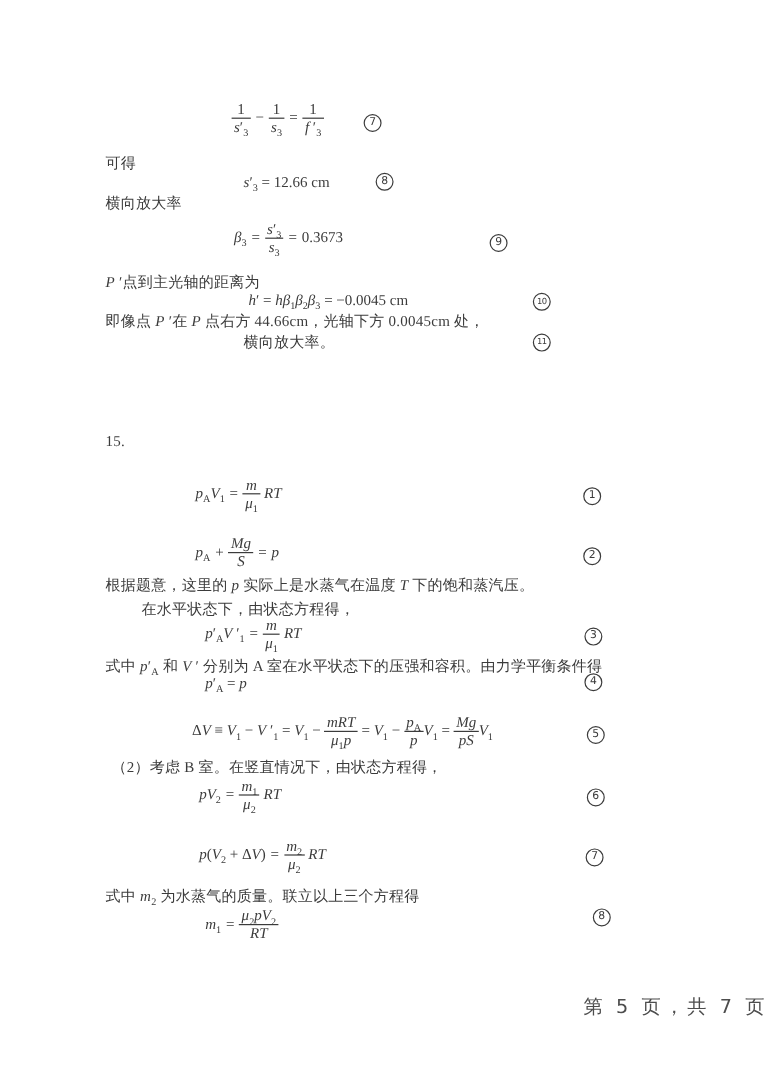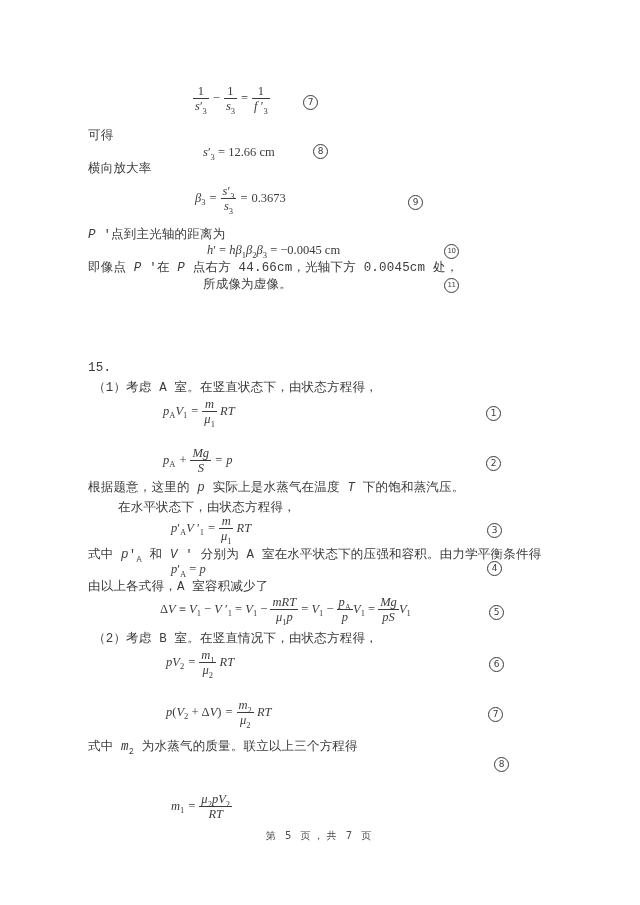--- a/index.html
+++ b/index.html
@@ -5,21 +5,20 @@
   html,body{margin:0;padding:0;background:#ffffff;}
   .page{
     position:relative;width:640px;height:905px;background:#ffffff;
     color:#3b3b3b;
     font-family:"Liberation Serif","DejaVu Serif",serif;
     overflow:hidden;
   }
   .line{
     position:absolute;font-size:12.5px;line-height:15px;white-space:nowrap;
     letter-spacing:0.2px;
-    font-family:Liberation Mono, monospace;
   }
   .grading{
     position:absolute;width:470px;font-size:12.5px;line-height:21px;
     white-space:normal;letter-spacing:0.2px;
   }
   .eq{
     position:absolute;font-size:12.5px;white-space:nowrap;
     font-family:"Liberation Serif","DejaVu Serif",serif;
   }
   .eq i, .line i{font-style:italic;}
@@ -36,22 +35,22 @@
   }
   .eqnum.w{font-size:7px;letter-spacing:-0.5px;}
   .c{
     display:inline-block;box-sizing:border-box;width:13px;height:13px;
     border:1px solid #3b3b3b;border-radius:50%;
     font-size:8.5px;line-height:11px;text-align:center;vertical-align:-2px;
     font-family:"DejaVu Sans",sans-serif;margin:0 1px;
   }
   .c.w{font-size:6.5px;letter-spacing:-0.5px;}
   .footer{
-    position:absolute;left:0;top:829px;width:100%;text-align:center;
-    font-size:10px;letter-spacing:3px;color:#4d4d4d;
+    position:absolute;left:0;top:829px;width:100%;text-align:right;
+    font-size:16px;letter-spacing:3px;color:#4d4d4d;
     font-family:"DejaVu Sans","Liberation Sans",sans-serif;
   }
   b{font-weight:bold;}
 </style>
 </head>
 <body>
 
 <div class="page">
 
   <div class="eq" style="left:193px;top:84px"><span class="frac"><span class="n">1</span><span class="d"><i>s</i>′<sub>3</sub></span></span><span class="op">−</span><span class="frac"><span class="n">1</span><span class="d"><i>s</i><sub>3</sub></span></span><span class="op">=</span><span class="frac"><span class="n">1</span><span class="d"><i>f</i> ′<sub>3</sub></span></span></div>
@@ -67,59 +66,57 @@
   <div class="eq" style="left:195px;top:184px"><i>β</i><sub>3</sub><span class="op">=</span><span class="frac"><span class="n"><i>s</i>′<sub>3</sub></span><span class="d"><i>s</i><sub>3</sub></span></span><span class="op">=</span>0.3673</div>
   <span class="eqnum" style="left:408px;top:195px">9</span>
 
   <div class="line" style="left:88px;top:228px"><i>P</i> ′点到主光轴的距离为</div>
 
   <div class="eq" style="left:207px;top:243px"><i>h</i>′ = <i>h</i><i>β</i><sub>1</sub><i>β</i><sub>2</sub><i>β</i><sub>3</sub> = −0.0045 cm</div>
   <span class="eqnum w" style="left:444px;top:244px">10</span>
 
   <div class="line" style="left:88px;top:261px">即像点 <i>P</i> ′在 <i>P</i> 点右方 44.66cm，光轴下方 0.0045cm 处，</div>
 
-  <div class="line" style="left:203px;top:278px">所成像为虚像。</div>
+  <div class="line" style="left:203px;top:278px">横向放大率。</div>
   <span class="eqnum w" style="left:444px;top:278px">11</span>
 
 
   <div class="line" style="left:88px;top:361px">15.</div>
-  <div class="line" style="left:93px;top:381px">（1）考虑 A 室。在竖直状态下，由状态方程得，</div>
 
   <div class="eq" style="left:163px;top:397px"><i>p</i><sub>A</sub><i>V</i><sub>1</sub><span class="op">=</span><span class="frac"><span class="n"><i>m</i></span><span class="d"><i>μ</i><sub>1</sub></span></span> <i>RT</i></div>
   <span class="eqnum" style="left:486px;top:406px">1</span>
 
 
   <div class="eq" style="left:163px;top:446px"><i>p</i><sub>A</sub><span class="op">+</span><span class="frac"><span class="n"><i>Mg</i></span><span class="d"><i>S</i></span></span><span class="op">=</span><i>p</i></div>
   <span class="eqnum" style="left:486px;top:456px">2</span>
 
   <div class="line" style="left:88px;top:481px">根据题意，这里的 <i>p</i> 实际上是水蒸气在温度 <i>T</i> 下的饱和蒸汽压。</div>
   <div class="line" style="left:118px;top:501px">在水平状态下，由状态方程得，</div>
 
   <div class="eq" style="left:171px;top:514px"><i>p</i>′<sub>A</sub><i>V</i> ′<sub>1</sub><span class="op">=</span><span class="frac"><span class="n"><i>m</i></span><span class="d"><i>μ</i><sub>1</sub></span></span> <i>RT</i></div>
   <span class="eqnum" style="left:487px;top:523px">3</span>
 
   <div class="line" style="left:88px;top:548px">式中 <i>p</i>′<sub>A</sub> 和 <i>V</i> ′ 分别为 A 室在水平状态下的压强和容积。由力学平衡条件得</div>
 
   <div class="eq" style="left:171px;top:562px"><i>p</i>′<sub>A</sub> = <i>p</i></div>
   <span class="eqnum" style="left:487px;top:561px">4</span>
 
-  <div class="line" style="left:88px;top:580px">由以上各式得，A 室容积减少了</div>
 
   <div class="eq" style="left:160px;top:595px">Δ<i>V</i> ≡ <i>V</i><sub>1</sub> − <i>V</i> ′<sub>1</sub> = <i>V</i><sub>1</sub> − <span class="frac"><span class="n"><i>mRT</i></span><span class="d"><i>μ</i><sub>1</sub><i>p</i></span></span> = <i>V</i><sub>1</sub> − <span class="frac"><span class="n"><i>p</i><sub>A</sub></span><span class="d"><i>p</i></span></span><i>V</i><sub>1</sub> = <span class="frac"><span class="n"><i>Mg</i></span><span class="d"><i>pS</i></span></span><i>V</i><sub>1</sub></div>
   <span class="eqnum" style="left:489px;top:605px">5</span>
 
   <div class="line" style="left:93px;top:632px">（2）考虑 B 室。在竖直情况下，由状态方程得，</div>
 
   <div class="eq" style="left:166px;top:648px"><i>pV</i><sub>2</sub><span class="op">=</span><span class="frac"><span class="n"><i>m</i><sub>1</sub></span><span class="d"><i>μ</i><sub>2</sub></span></span> <i>RT</i></div>
   <span class="eqnum" style="left:489px;top:657px">6</span>
 
 
   <div class="eq" style="left:166px;top:698px"><i>p</i>(<i>V</i><sub>2</sub> + Δ<i>V</i>)<span class="op">=</span><span class="frac"><span class="n"><i>m</i><sub>2</sub></span><span class="d"><i>μ</i><sub>2</sub></span></span> <i>RT</i></div>
   <span class="eqnum" style="left:488px;top:707px">7</span>
 
   <div class="line" style="left:88px;top:740px">式中 <i>m</i><sub>2</sub> 为水蒸气的质量。联立以上三个方程得</div>
 
-  <div class="eq" style="left:171px;top:792px"><i>m</i><sub>1</sub><span class="op">=</span><span class="frac"><span class="n"><i>μ</i><sub>2</sub><i>pV</i><sub>2</sub></span><span class="d"><i>RT</i></span></span></div>
+  <div class="eq" style="left:171px;top:756px"><i>m</i><sub>1</sub><span class="op">=</span><span class="frac"><span class="n"><i>μ</i><sub>2</sub><i>pV</i><sub>2</sub></span><span class="d"><i>RT</i></span></span></div>
   <span class="eqnum" style="left:494px;top:757px">8</span>
 
   <div class="footer">第 5 页，共 7 页</div>
 
 </div>
 
 </body></html>

